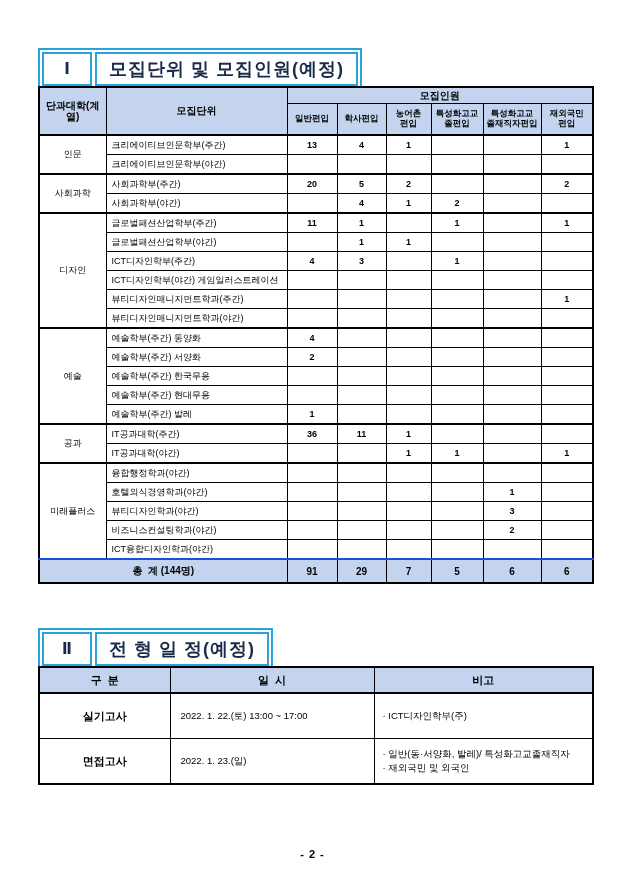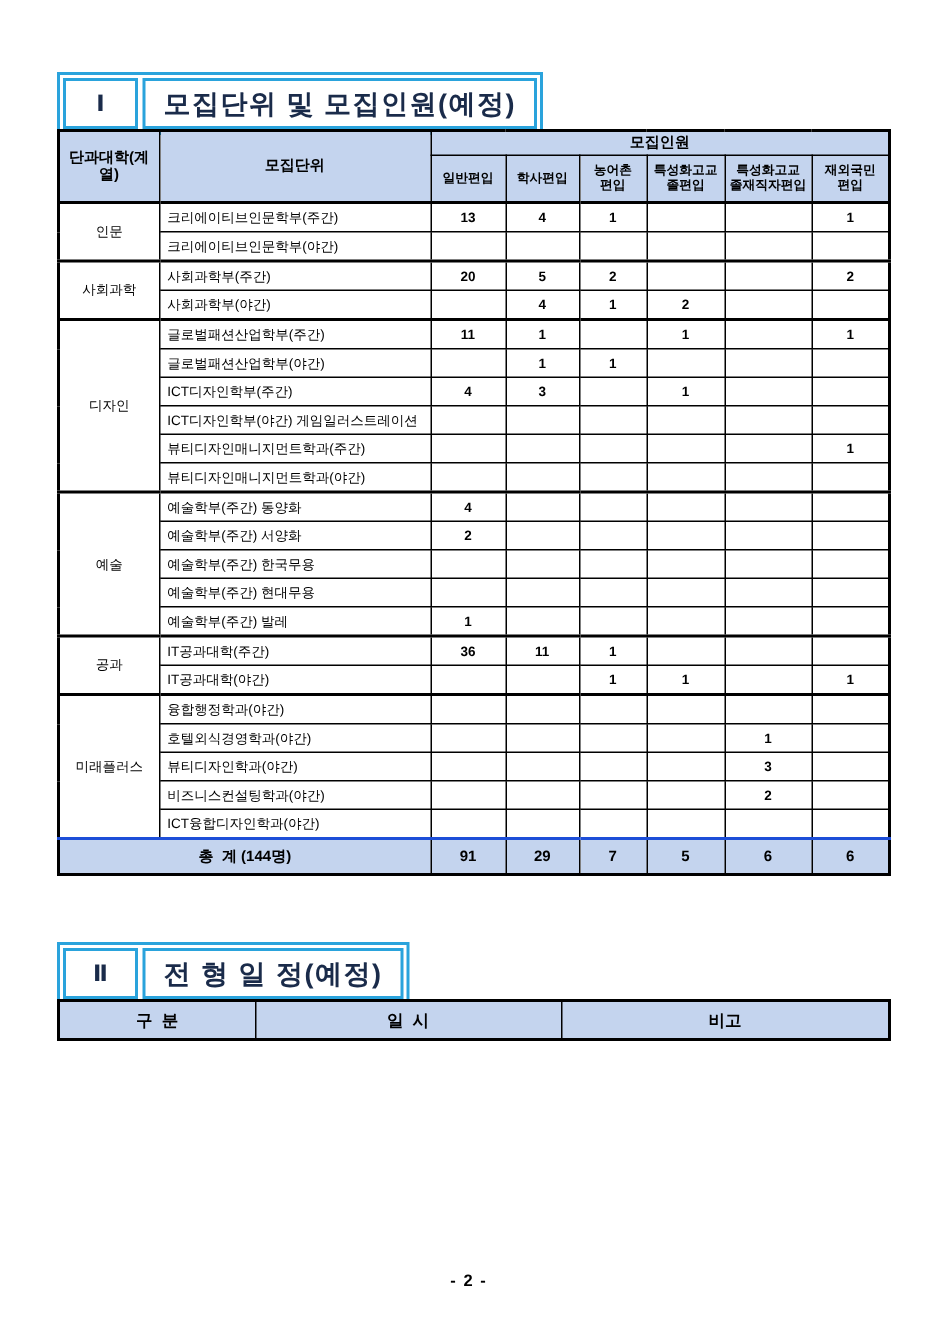--- a/index.html
+++ b/index.html
@@ -382,18 +382,29 @@
         <col style="width:219px">
     </colgroup>
     <thead>
       <tr>
         <th>구  분</th>
         <th>일  시</th>
         <th>비고</th>
       </tr>
     </thead>
     <tbody>
+      <tr>
+        <td class="cat-cell">실기고사</td>
+        <td class="date-cell">2022. 1. 22.(토) 13:00 ~ 17:00</td>
+        <td class="note-cell">· ICT디자인학부(주)</td>
+      </tr>
+      <tr>
+        <td class="cat-cell">면접고사</td>
+        <td class="date-cell">2022. 1. 23.(일)</td>
+        <td class="note-cell">· 일반(동·서양화, 발레)/ 특성화고교졸재직자
+· 재외국민 및 외국인</td>
+      </tr>
     </tbody>
   </table>
 
   <div class="footer">- 2 -</div>
 
 </div>
 
 </body></html>

